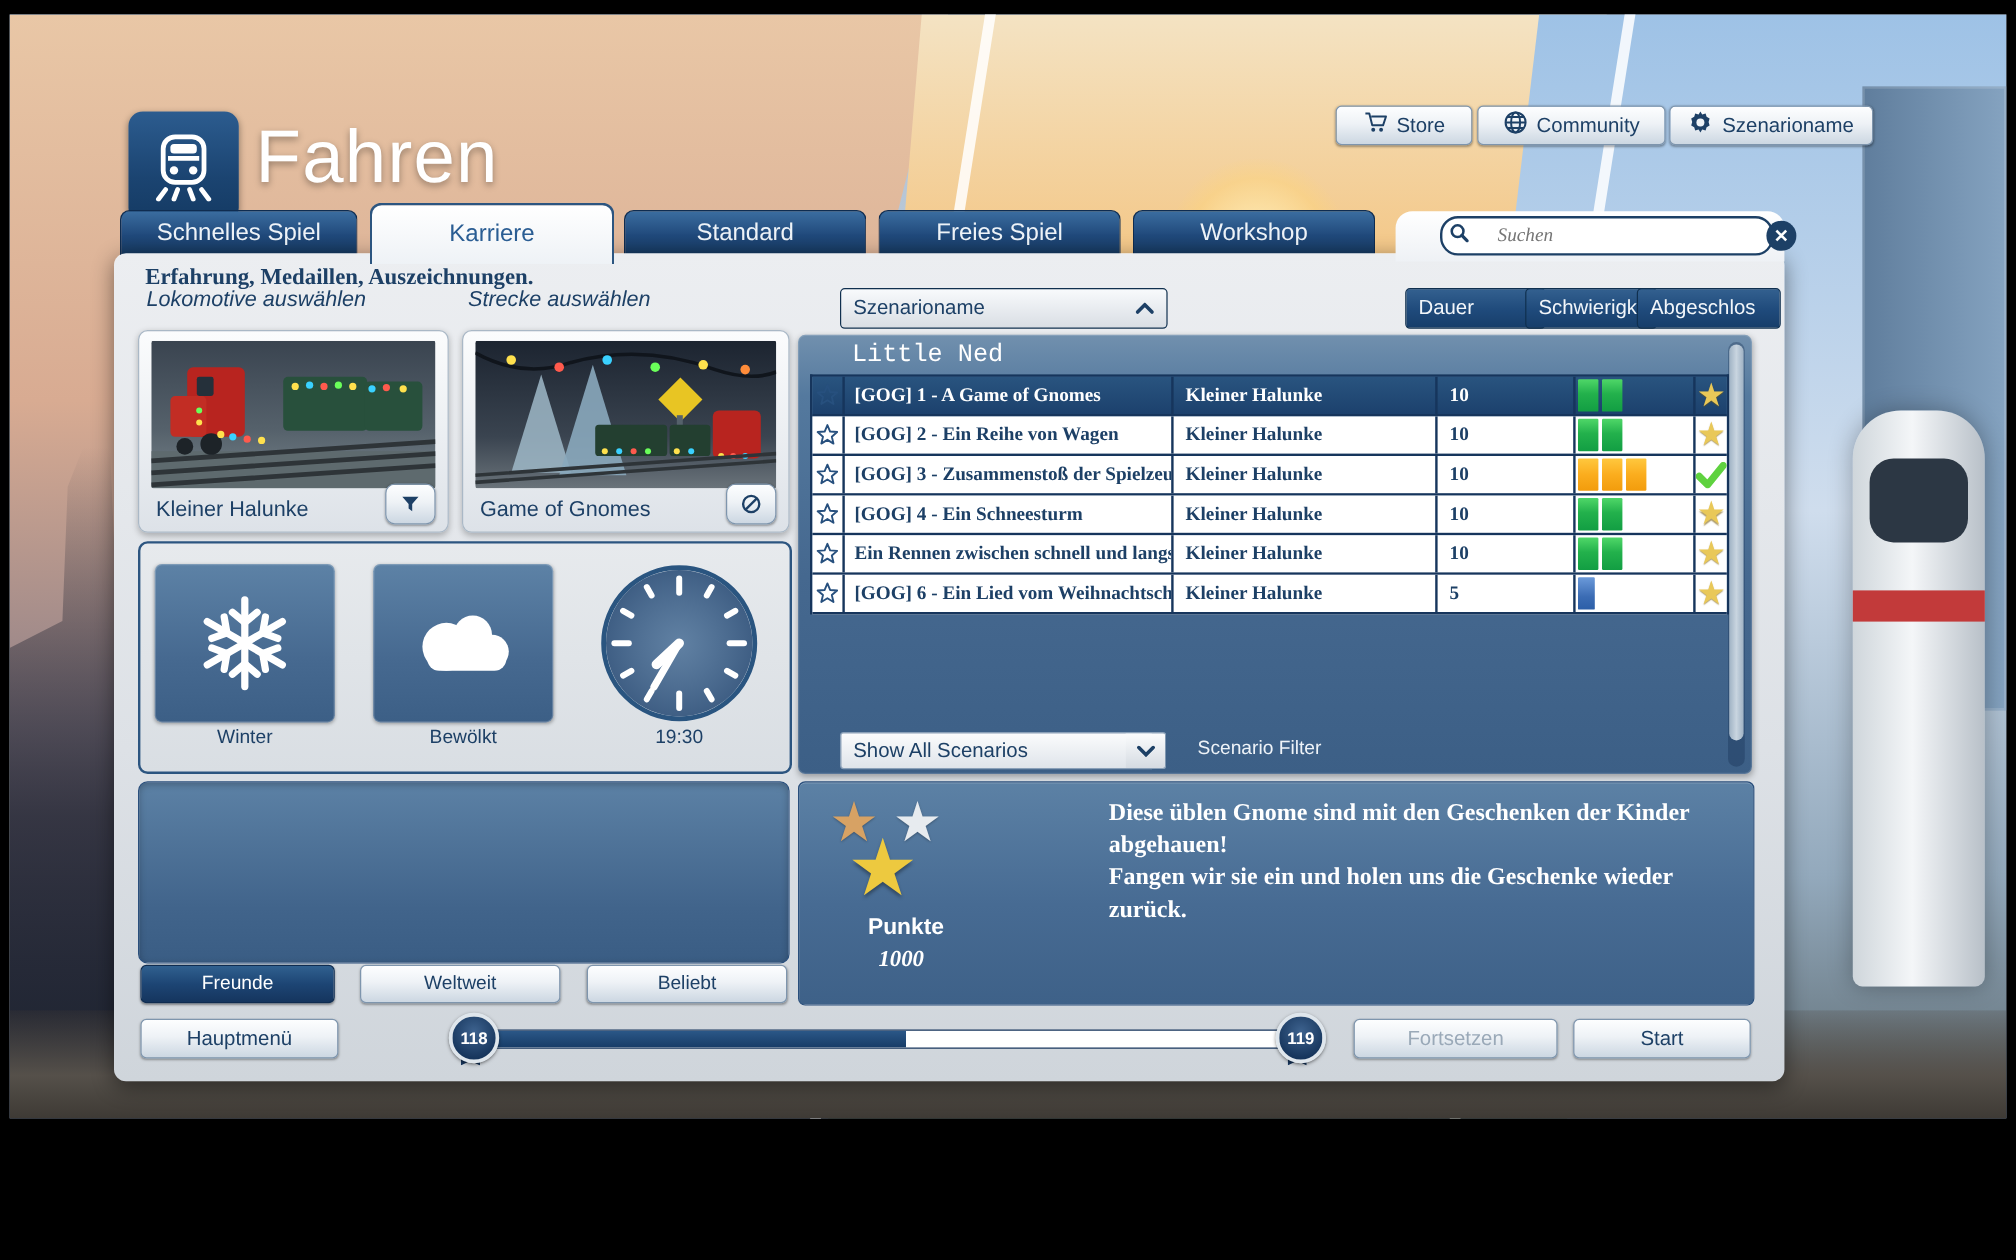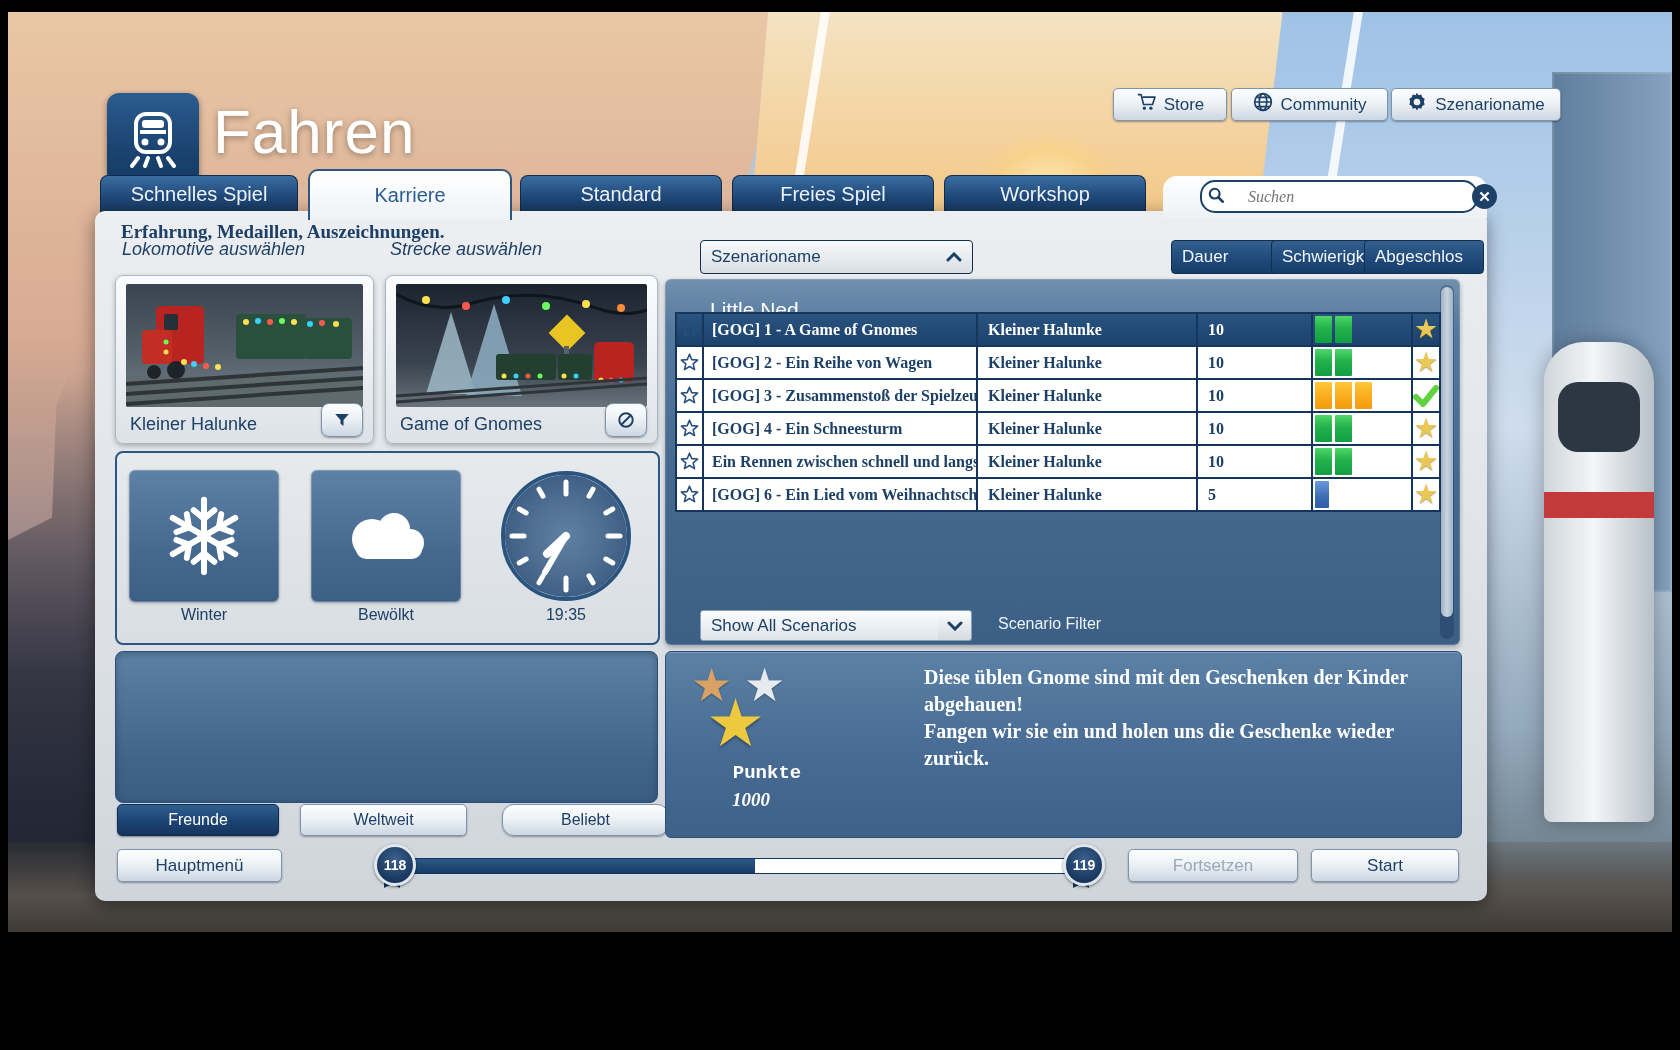--- a/index.html
+++ b/index.html
@@ -99,21 +99,21 @@
   .env-label{position:absolute;top:153px;font-size:16px;color:#1d4066;text-align:center;width:150px;}
   #label-season{left:12px;} #label-weather{left:194px;} #label-time{left:374px;}
 
   
   #social-panel{position:absolute;left:20px;top:440px;width:541px;height:150px;border-radius:8px;
                 border:1px solid #2a4f7c;background:linear-gradient(180deg,#5c81a5,#41648b 70%,#3a5d84);
                 box-shadow:inset 0 2px 6px rgba(0,0,0,.25);}
   .social-btn{position:absolute;top:593px;height:30px;font-size:16px;cursor:pointer;}
   #btn-freunde{left:22px;width:160px;}
   #btn-weltweit{left:205px;width:165px;}
-  #btn-beliebt{left:407px;width:165px;border-radius:12px;}
+  #btn-beliebt{left:394px;width:165px;}
 
   
   #btn-mainmenu{position:absolute;left:22px;top:638px;width:163px;height:31px;cursor:pointer;}
   #xp-track{position:absolute;left:300px;top:647px;width:703px;height:14px;background:#fff;
             border:1px solid #16355c;border-radius:2px;overflow:hidden;}
   #xp-fill{height:100%;background:linear-gradient(180deg,#2b5787,#173c67);}
   .level-badge{position:absolute;top:631px;width:40px;height:46px;}
   #badge-left{left:277px;} #badge-right{left:966px;}
   .level-badge .coin{position:absolute;left:2px;top:2px;width:36px;height:36px;border-radius:50%;
         background:radial-gradient(circle at 50% 35%,#3d628e,#16355c 75%);
@@ -130,21 +130,21 @@
   .th.dark{background:linear-gradient(180deg,#33608f 0%,#1f4a7b 55%,#173e6a 100%);
            border:1px solid #10304f;color:#f2f6fa;}
   .th.light{background:linear-gradient(180deg,#f8fafc,#d9dee4);border:1px solid #10304f;color:#1d4066;
             justify-content:space-between;}
   #th-name{left:605px;width:251px;} #th-train{left:861px;width:210px;}
   #th-duration{left:1076px;width:95px;} #th-difficulty{left:1176px;width:88px;} #th-completed{left:1269px;width:98px;}
 
   #table-panel{position:absolute;left:570px;top:68px;width:795px;height:366px;border-radius:6px;
                background:linear-gradient(180deg,#7190ae 0%,#54799e 14%,#45688f 55%,#3c5f86 100%);
                box-shadow:inset 0 0 0 1px rgba(255,255,255,.15),0 2px 5px rgba(0,0,0,.3);}
-  #group-title{position:absolute;left:45px;top:19px;color:#fff;font-size:21px;}
+  #group-title{position:absolute;left:45px;top:6px;color:#fff;font-size:21px;font-family:Liberation Mono, monospace;}
   #rows{position:absolute;left:10px;top:33px;width:762px;border:2px solid #16355c;border-bottom:none;}
   .row{display:flex;height:31px;background:#fff;border-bottom:2px solid #16355c;align-items:stretch;cursor:pointer;}
   .row .cell{display:flex;align-items:center;overflow:hidden;white-space:nowrap;}
   .row .c-star{width:25px;justify-content:center;border-right:2px solid #16355c;flex:none;}
   .row .c-name{width:256px;padding:0 8px;border-right:2px solid #16355c;flex:none;
                font-family:"Liberation Serif",serif;font-weight:bold;font-size:16px;color:#1d4066;}
   .row .c-train{width:198px;padding:0 10px;border-right:2px solid #16355c;flex:none;
                 font-family:"Liberation Serif",serif;font-weight:bold;font-size:16px;color:#1d4066;}
   .row .c-dur{width:93px;padding:0 10px;border-right:2px solid #16355c;flex:none;
               font-family:"Liberation Serif",serif;font-weight:bold;font-size:16px;color:#1d4066;}
@@ -173,22 +173,22 @@
   #filter-label{position:absolute;left:903px;top:404px;color:#eef3f8;font-size:16px;}
 
   
   #detail-panel{position:absolute;left:570px;top:440px;width:795px;height:185px;border-radius:6px;
                 border:1px solid #2a4f7c;background:linear-gradient(180deg,#5c81a5 0%,#476b93 55%,#3e6188 100%);
                 box-shadow:inset 0 1px 0 rgba(255,255,255,.2);}
   .star{position:absolute;line-height:1;}
   #star-bronze{left:25px;top:10px;font-size:46px;color:#d7a264;text-shadow:0 1px 2px rgba(0,0,0,.3);}
   #star-silver{left:78px;top:10px;font-size:46px;color:#e7ebef;text-shadow:0 1px 2px rgba(0,0,0,.3);}
   #star-gold{left:40px;top:38px;font-size:66px;color:#edc93f;text-shadow:0 2px 3px rgba(0,0,0,.35);}
-  #points-label{position:absolute;left:16px;top:110px;width:170px;text-align:center;color:#fff;
-                font-family:Liberation Mono, monospace;font-weight:bold;font-size:19px;}
+  #points-label{position:absolute;left:4px;top:110px;width:170px;text-align:center;color:#fff;
+                font-family:Liberation Sans, sans-serif;font-weight:bold;font-size:19px;}
   #points-value{position:absolute;left:0px;top:137px;width:170px;text-align:center;color:#fff;
                 font-family:"Liberation Serif",serif;font-weight:bold;font-size:19px;font-style:italic;}
   #desc{position:absolute;left:258px;top:12px;width:510px;color:#fff;
         font-family:"Liberation Serif",serif;font-weight:bold;font-size:20px;line-height:27px;}
 </style>
 </head>
 <body>
 
 <div id="stage">
 
@@ -454,21 +454,21 @@
               </g>
           </g>
           <g stroke="#fff" stroke-linecap="round">
             <line y2="-26" transform="rotate(227)" stroke-width="8"></line>
             <line y2="-42" transform="rotate(210)" stroke-width="6"></line>
           </g>
         </svg>
       </div>
       <div class="env-label" id="label-season">Winter</div>
       <div class="env-label" id="label-weather">Bewölkt</div>
-      <div class="env-label" id="label-time">19:35</div>
+      <div class="env-label" id="label-time">19:30</div>
     </div>
 
     <div id="social-panel"></div>
     <div class="social-btn btn-dark" id="btn-freunde">
         <span>Freunde</span>
       </div>
     <div class="social-btn btn-light" id="btn-weltweit">
         <span>Weltweit</span>
       </div>
     <div class="social-btn btn-light" id="btn-beliebt">

